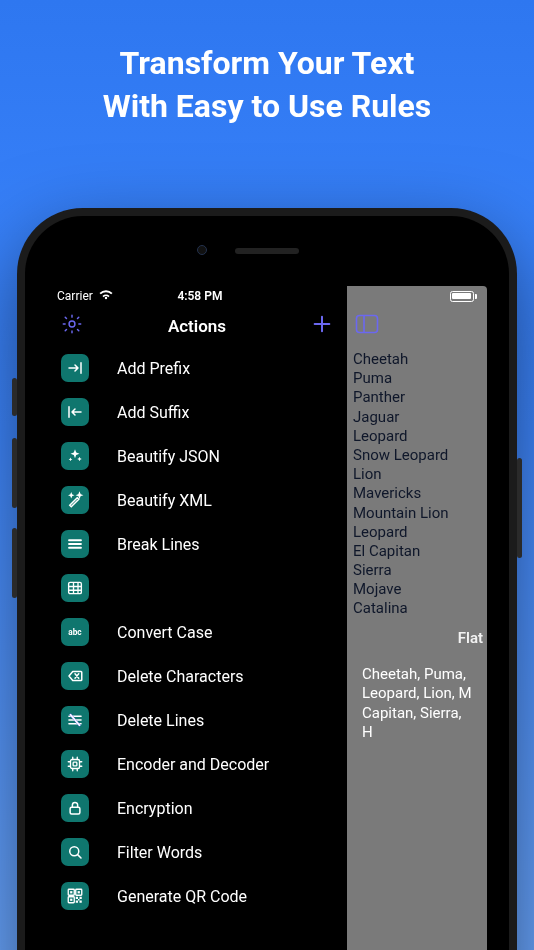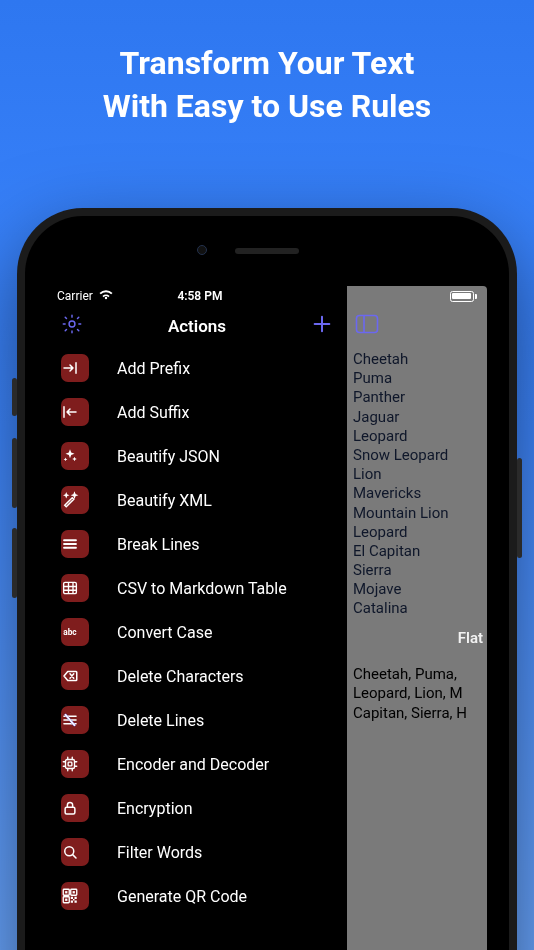--- a/index.html
+++ b/index.html
@@ -23,28 +23,28 @@
 .status-time{font-weight:600;}
 .battery{display:flex;align-items:center;}
 .battery-body{width:24px;height:11px;border:1.2px solid #fff;border-radius:2.5px;position:relative;}
 .battery-fill{position:absolute;inset:1.5px;background:#fff;border-radius:1px;}
 .battery-tip{width:2px;height:5px;background:#fff;margin-left:1.5px;border-radius:0 1px 1px 0;}
 .nav-bar{height:40px;display:flex;align-items:center;justify-content:space-between;padding:0 14px;}
 .nav-title{font-size:17px;font-weight:600;}
 .gear-icon,.plus-icon,.panel-icon{color:#6b68f0;}
 .list{flex:1;overflow:hidden;}
 .row{display:flex;align-items:center;height:44px;padding:0 14px;gap:28px;}
-.row .icon-box{width:28px;height:28px;border-radius:7px;background:#7f1d1d;display:flex;align-items:center;color:#fff;flex-shrink:0;}
+.row .icon-box{width:28px;height:28px;border-radius:7px;background:#0f766e;display:flex;align-items:center;justify-content:center;color:#fff;flex-shrink:0;}
 .row .icon-box svg{width:18px;height:18px;}
 .row .label{font-size:16px;color:#fff;white-space:nowrap;}
 .right-status{height:20px;display:flex;align-items:center;justify-content:flex-end;padding:0 10px;}
 .right-nav{height:40px;display:flex;align-items:center;padding:0 8px;}
 .preview-list{padding:4px 6px 0;font-size:15px;line-height:1.28;color:#0f172a;}
 .preview-divider{margin:10px 0 18px;text-align:right;font-size:15px;font-weight:600;color:#f2f2f2;padding-right:4px;}
-.preview-wrap{padding:0 6px;font-size:15px;line-height:1.3;color:#000000;}
+.preview-wrap{padding:0 15px;font-size:15px;line-height:1.3;color:#ffffff;}
 </style>
 </head>
 <body>
 
 <div class="promo-title">
   <div>Transform Your Text</div>
   <div>With Easy to Use Rules</div>
 </div>
 
 <div class="phone">
@@ -130,21 +130,20 @@
               </div>
               <span class="label">Break Lines</span>
             </div>
             <div class="row">
               <div class="icon-box">
                 <svg viewBox="0 0 24 24" fill="none" stroke="#fff" stroke-width="1.8">
                   <rect x="3.5" y="4.5" width="17" height="15" rx="2"></rect>
                   <path d="M3.5 10h17M3.5 15h17M10 4.5v15M16 4.5v15"></path>
                 </svg>
               </div>
-              <span class="label">CSV to Markdown Table</span>
             </div>
             <div class="row">
               <div class="icon-box">
                 <svg viewBox="0 0 24 24">
                   <text x="12" y="16" text-anchor="middle" font-size="11" font-weight="700" fill="#fff" font-family="Arial">abc</text>
                 </svg>
               </div>
               <span class="label">Convert Case</span>
             </div>
             <div class="row">

